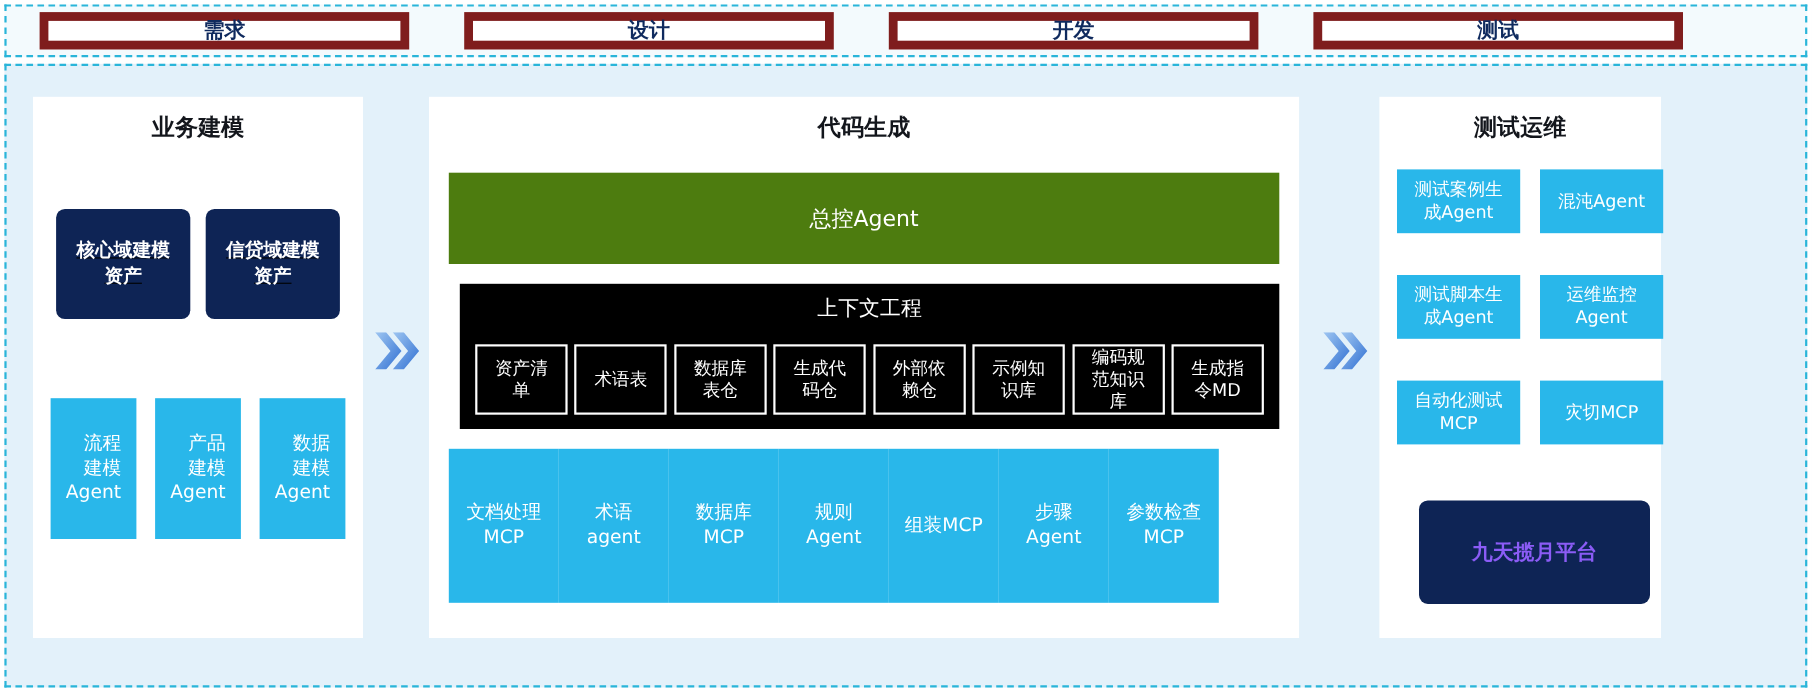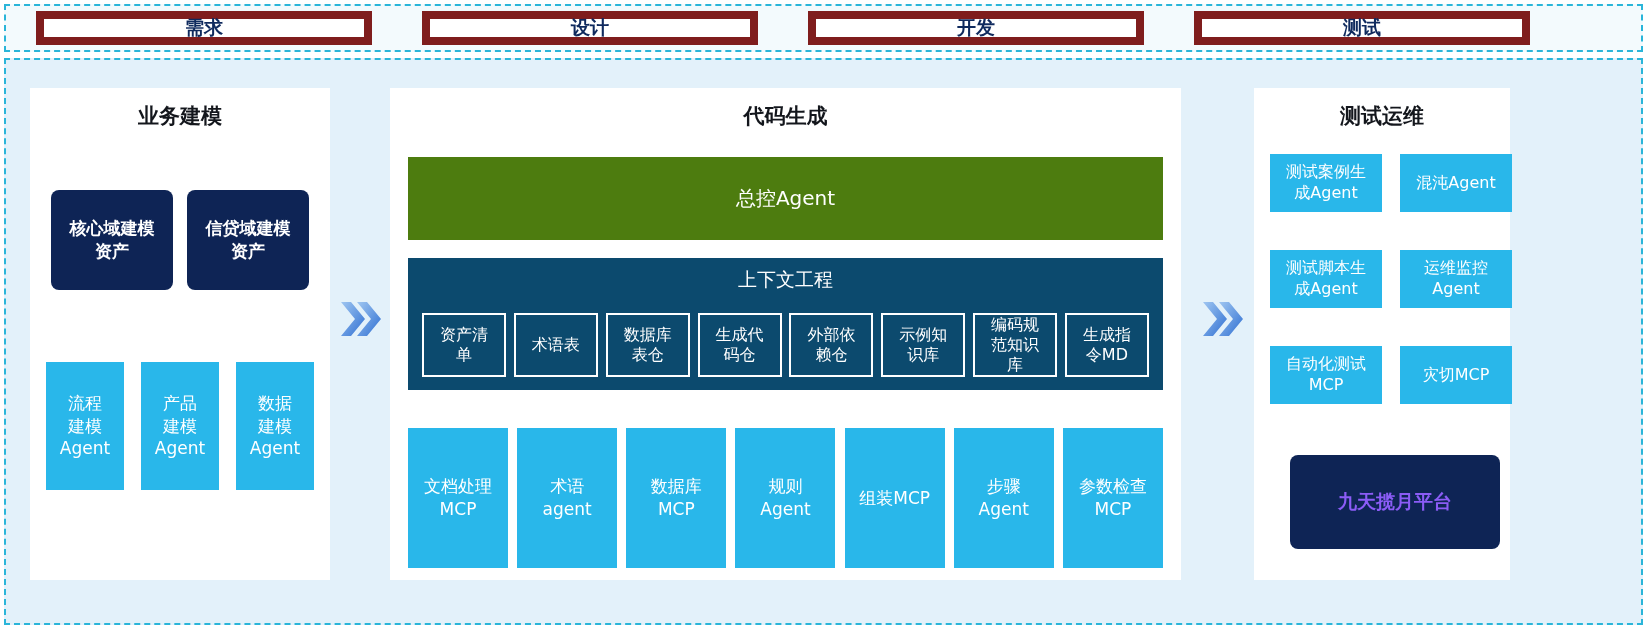--- a/index.html
+++ b/index.html
@@ -29,67 +29,67 @@
   .panel { position: absolute; top: 28px; height: 492px; background: #ffffff; }
   .panel-title {
     width: 100%; text-align: center; padding-top: 14px;
     font-size: 21px; font-weight: bold; color: #13161c;
   }
 
   
   .panel-business { left: 24px; width: 300px; }
   .assets-row {
     position: absolute; top: 102px; left: 0; right: 0;
-    display: flex; justify-content: center; gap: 14px;
+    display: flex; justify-content: center; gap: 14px; text-decoration: underline;
   }
   .asset-box {
     width: 122px; height: 100px; background: #0e2455; border-radius: 8px;
     color: #ffffff; font-size: 17px; font-weight: bold; line-height: 1.35;
     display: flex; align-items: center; justify-content: center; text-align: center;
     padding: 0 16px;
   }
   .agents-row {
     position: absolute; top: 274px; left: 0; right: 0;
     display: flex; justify-content: center; gap: 17px;
   }
   .agent-box {
     width: 78px; height: 128px; background: #29b7ea;
     color: #ffffff; font-size: 17px; line-height: 1.35;
-    display: flex; align-items: center; justify-content: center; text-align: center;
+    display: flex; align-items: center; justify-content: center; text-align: right;
     padding: 0 15px;
   }
 
   
   .panel-codegen { left: 384px; width: 791px; }
   .master-bar {
     position: absolute; top: 69px; left: 18px; right: 18px; height: 83px;
     background: #4d7c0f; color: #ffffff; font-size: 20px;
     display: flex; align-items: center; justify-content: center;
   }
   .context-block {
-    position: absolute; top: 170px; left: 18px; right: 18px; height: 132px;
-    background: #0c4a6e;
+    position: absolute; top: 170px; left: 28px; right: 18px; height: 132px;
+    background: #000000;
   }
   .context-title {
     text-align: center; padding-top: 9px;
     color: #ffffff; font-size: 19px;
   }
   .context-items {
     position: absolute; left: 14px; right: 14px; bottom: 13px;
     display: flex; justify-content: space-between;
   }
   .context-item {
     width: 84px; height: 64px; border: 2px solid #ffffff;
     color: #ffffff; font-size: 16px; line-height: 1.25;
     display: flex; align-items: center; justify-content: center; text-align: center;
     padding: 0 15px;
   }
   .tools-row {
     position: absolute; top: 320px; left: 18px; right: 18px; height: 140px;
-    display: flex; justify-content: space-between; margin-top: 20px;
+    display: flex; 
   }
   .tool-box {
     width: 100px; height: 140px; background: #29b7ea;
     color: #ffffff; font-size: 17px; line-height: 1.35;
     display: flex; align-items: center; justify-content: center; text-align: center;
     padding: 0 10px;
   }
 
   
   .panel-testops { left: 1248px; width: 256px; }

